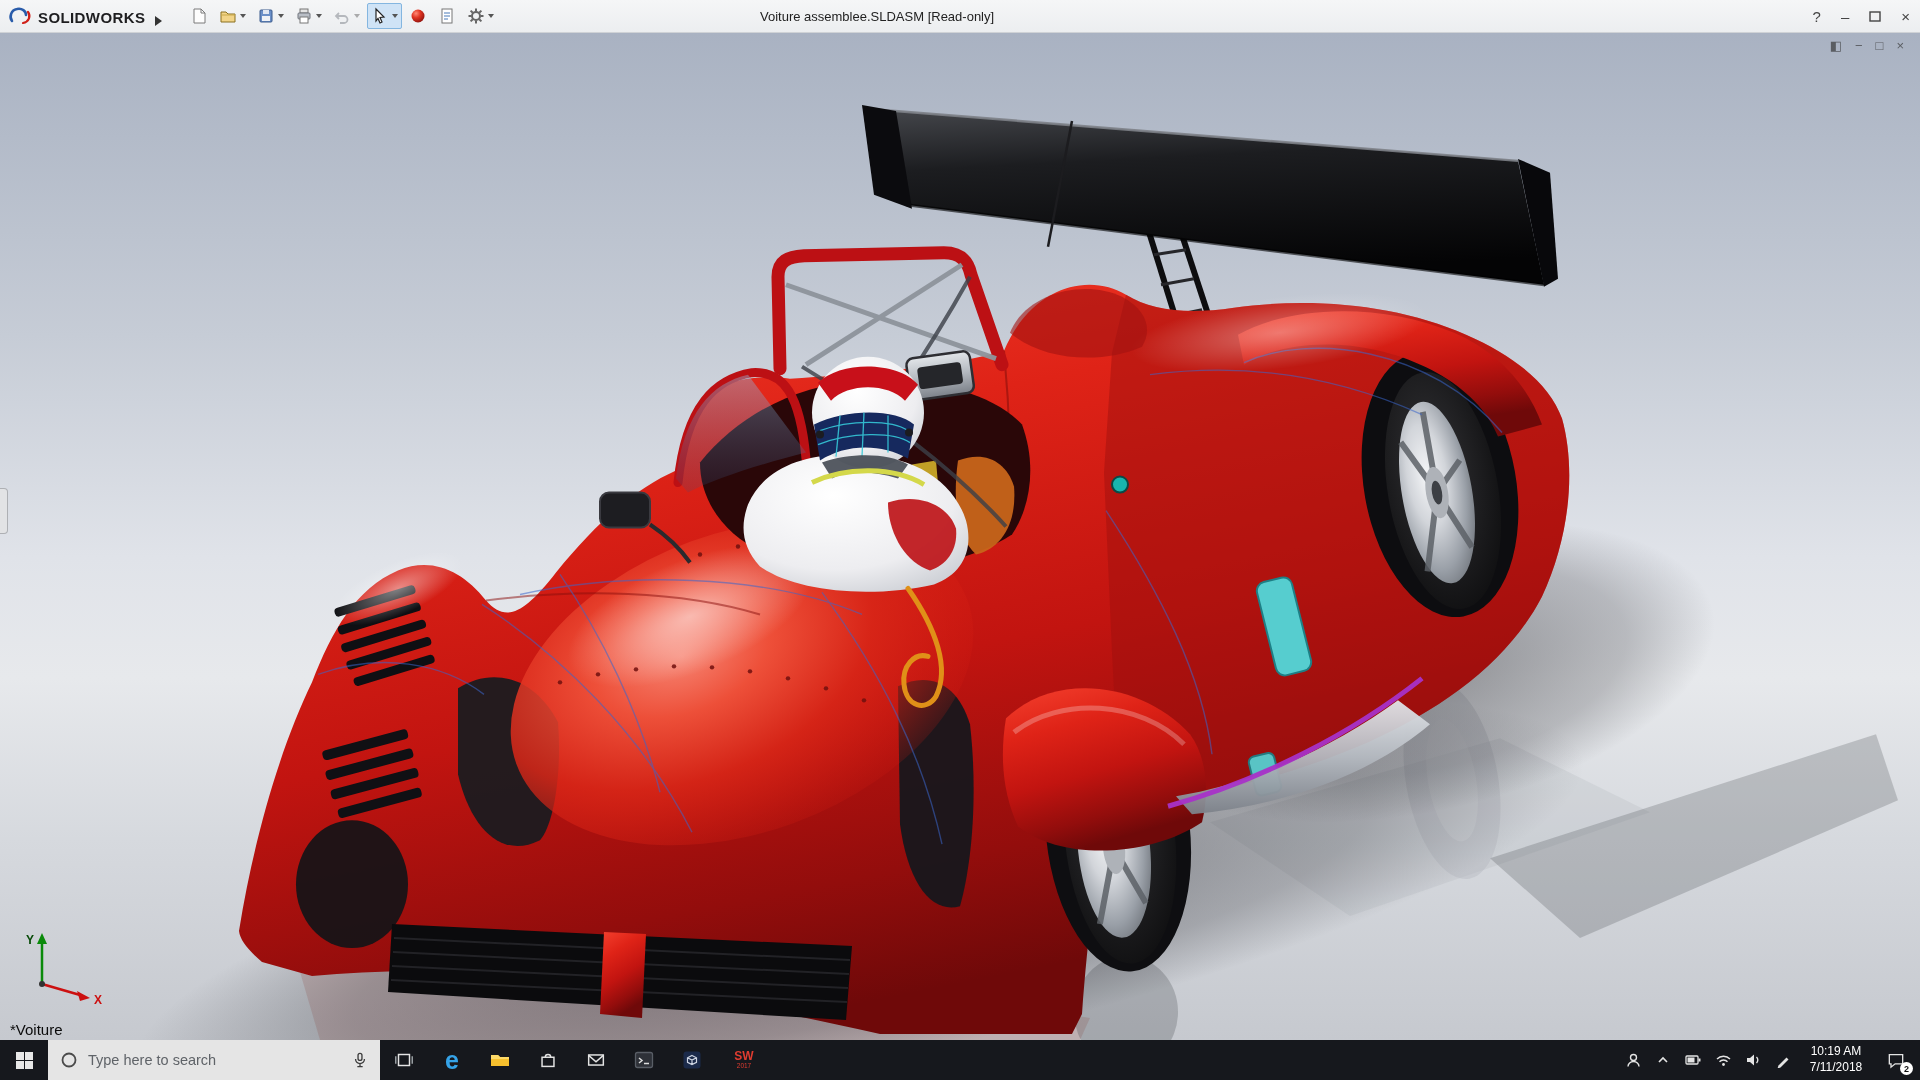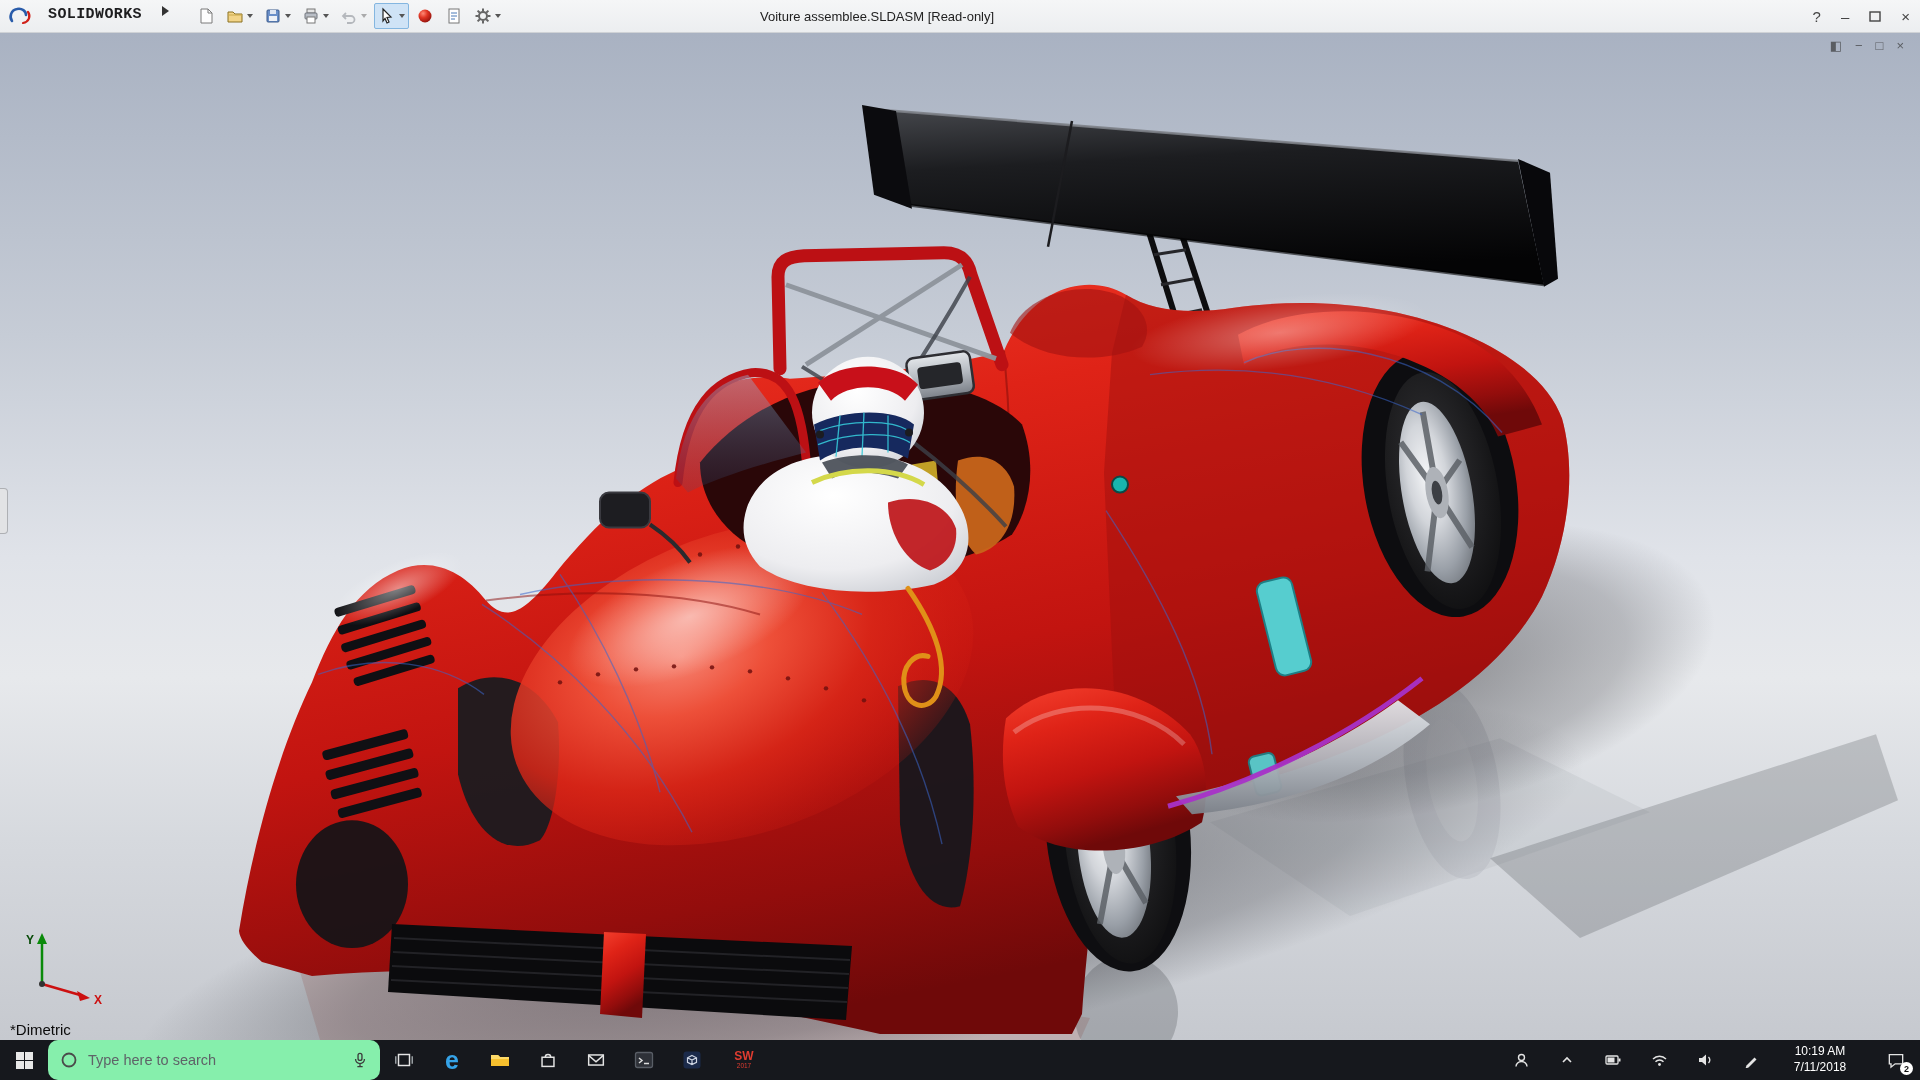--- a/index.html
+++ b/index.html
@@ -4,21 +4,21 @@
 <style>
   * { margin:0; padding:0; box-sizing:border-box; }
   html,body { width:1920px; height:1080px; overflow:hidden;
     font-family:"Liberation Sans","DejaVu Sans",sans-serif; }
   body { position:relative; background:#000; }
 
   
   .titlebar { position:absolute; top:0; left:0; width:1920px; height:33px;
     background:linear-gradient(#f5f6f7,#eceef0); border-bottom:1px solid #cfd2d6;
     display:flex; align-items:center; z-index:30; }
-  .brand { display:flex; align-items:flex-start; gap:16px; padding:0 10px 0 8px;font-family:Liberation Mono, monospace; }
+  .brand { display:flex; align-items:flex-end; gap:6px; padding:0 10px 0 8px; }
   .brand-name { font-weight:bold; font-size:15px; letter-spacing:.4px; color:#1d1d1f; }
   .flyout { width:0; height:0; border-left:7px solid #333; border-top:5px solid transparent;
     border-bottom:5px solid transparent; margin-left:4px; }
   .qat { display:flex; align-items:center; gap:3px; margin-left:14px; }
   .tool { display:flex; align-items:center; height:26px; padding:0 3px; border:1px solid transparent; border-radius:2px; }
   .tool.active { background:#cfe3f6; border-color:#84b6e0; }
   .tool.disabled { opacity:.45; }
   .caret { width:0; height:0; border-top:4px solid #555; border-left:3.5px solid transparent;
     border-right:3.5px solid transparent; margin-left:3px; }
   .win-title { position:absolute; left:760px; width:800px; 
@@ -36,30 +36,30 @@
   .fm-tab { position:absolute; left:0; top:455px; width:8px; height:46px;
     background:#e2e3e5; border:1px solid #aeb0b4; border-left:none;
     border-radius:0 4px 4px 0; z-index:5; }
   .triad { position:absolute; left:18px; bottom:34px; z-index:5; }
   .view-label { position:absolute; left:10px; bottom:2px; font-size:15px; color:#0a0a0a; z-index:5; }
 
   
   .taskbar { position:absolute; bottom:0; left:0; width:1920px; height:40px;
     background:#16181d; display:flex; align-items:stretch; z-index:40; }
   .tb-btn { width:48px; display:flex; align-items:center; justify-content:center; }
-  .search-box { width:332px; background:#86efac; display:flex; align-items:center;
-    gap:10px; padding:16px 12px;border-radius:10px; }
+  .search-box { width:332px; background:#e5e5e5; display:flex; align-items:center;
+    gap:10px; padding:16px 12px; }
   .search-box input { border:none; outline:none; background:transparent; flex:1;
     font-size:14.5px; color:#3c3c3c; font-family:"Liberation Sans",sans-serif; }
   .search-box input::placeholder { color:#5f6368; opacity:1; }
   .edge-e { color:#35a3e8; font-size:25px; font-weight:bold; }
   .sw-stack { display:flex; flex-direction:column; align-items:center; line-height:1;margin-left:8px; }
   .sw-stack .sw1 { color:#e03c30; font-weight:bold; font-size:12px; }
   .sw-stack .sw2 { color:#e03c30; font-size:6.5px; margin-top:1px; }
-  .tray { margin-left:auto; display:flex; align-items:center; gap:20px; padding-right:4px; }
+  .tray { margin-left:auto; display:flex; align-items:center; gap:4px; padding-right:4px; }
   .tray-ic { width:26px; display:flex; align-items:center; justify-content:center; height:40px; }
   .clock { width:72px; text-align:center; color:#fff; font-size:12px; line-height:1.3; }
   .action-center { position:relative; width:40px; height:40px; display:flex;
     align-items:center; justify-content:center; }
   .ac-badge { position:absolute; right:3px; bottom:5px; background:#fff; color:#111;
     font-size:9px; min-width:13px; height:13px; border-radius:7px; display:flex;
     align-items:center; justify-content:center; font-weight:bold; }
 </style>
 </head>
 <body>
@@ -425,21 +425,21 @@
   <svg class="triad" width="96" height="78" viewBox="0 0 96 78">
     <line x1="24" y1="56" x2="24" y2="14" stroke="#0a8a0a" stroke-width="2.5"></line>
     <path d="M 24,5 L 19,16 L 29,16 Z" fill="#0a8a0a"></path>
     <text x="8" y="16" font-size="12" font-weight="bold" fill="#064a06">Y</text>
     <line x1="24" y1="56" x2="62" y2="67" stroke="#cc1010" stroke-width="2.5"></line>
     <path d="M 72,70 L 59,63 L 62,73 Z" fill="#cc1010"></path>
     <text x="76" y="76" font-size="12" font-weight="bold" fill="#cc1010">X</text>
     <circle cx="24" cy="56" r="3" fill="#333"></circle>
   </svg>
 
-  <div class="view-label">*Dimetric</div>
+  <div class="view-label">*Voiture</div>
 </div>
 
 <div class="taskbar">
   <div class="tb-btn">
     <svg width="17" height="17" viewBox="0 0 17 17">
       <rect x="0" y="0" width="8" height="8" fill="#e8e8e8"></rect>
         <rect x="9" y="0" width="8" height="8" fill="#e8e8e8"></rect>
       <rect x="0" y="9" width="8" height="8" fill="#e8e8e8"></rect>
         <rect x="9" y="9" width="8" height="8" fill="#e8e8e8"></rect>
     </svg>

